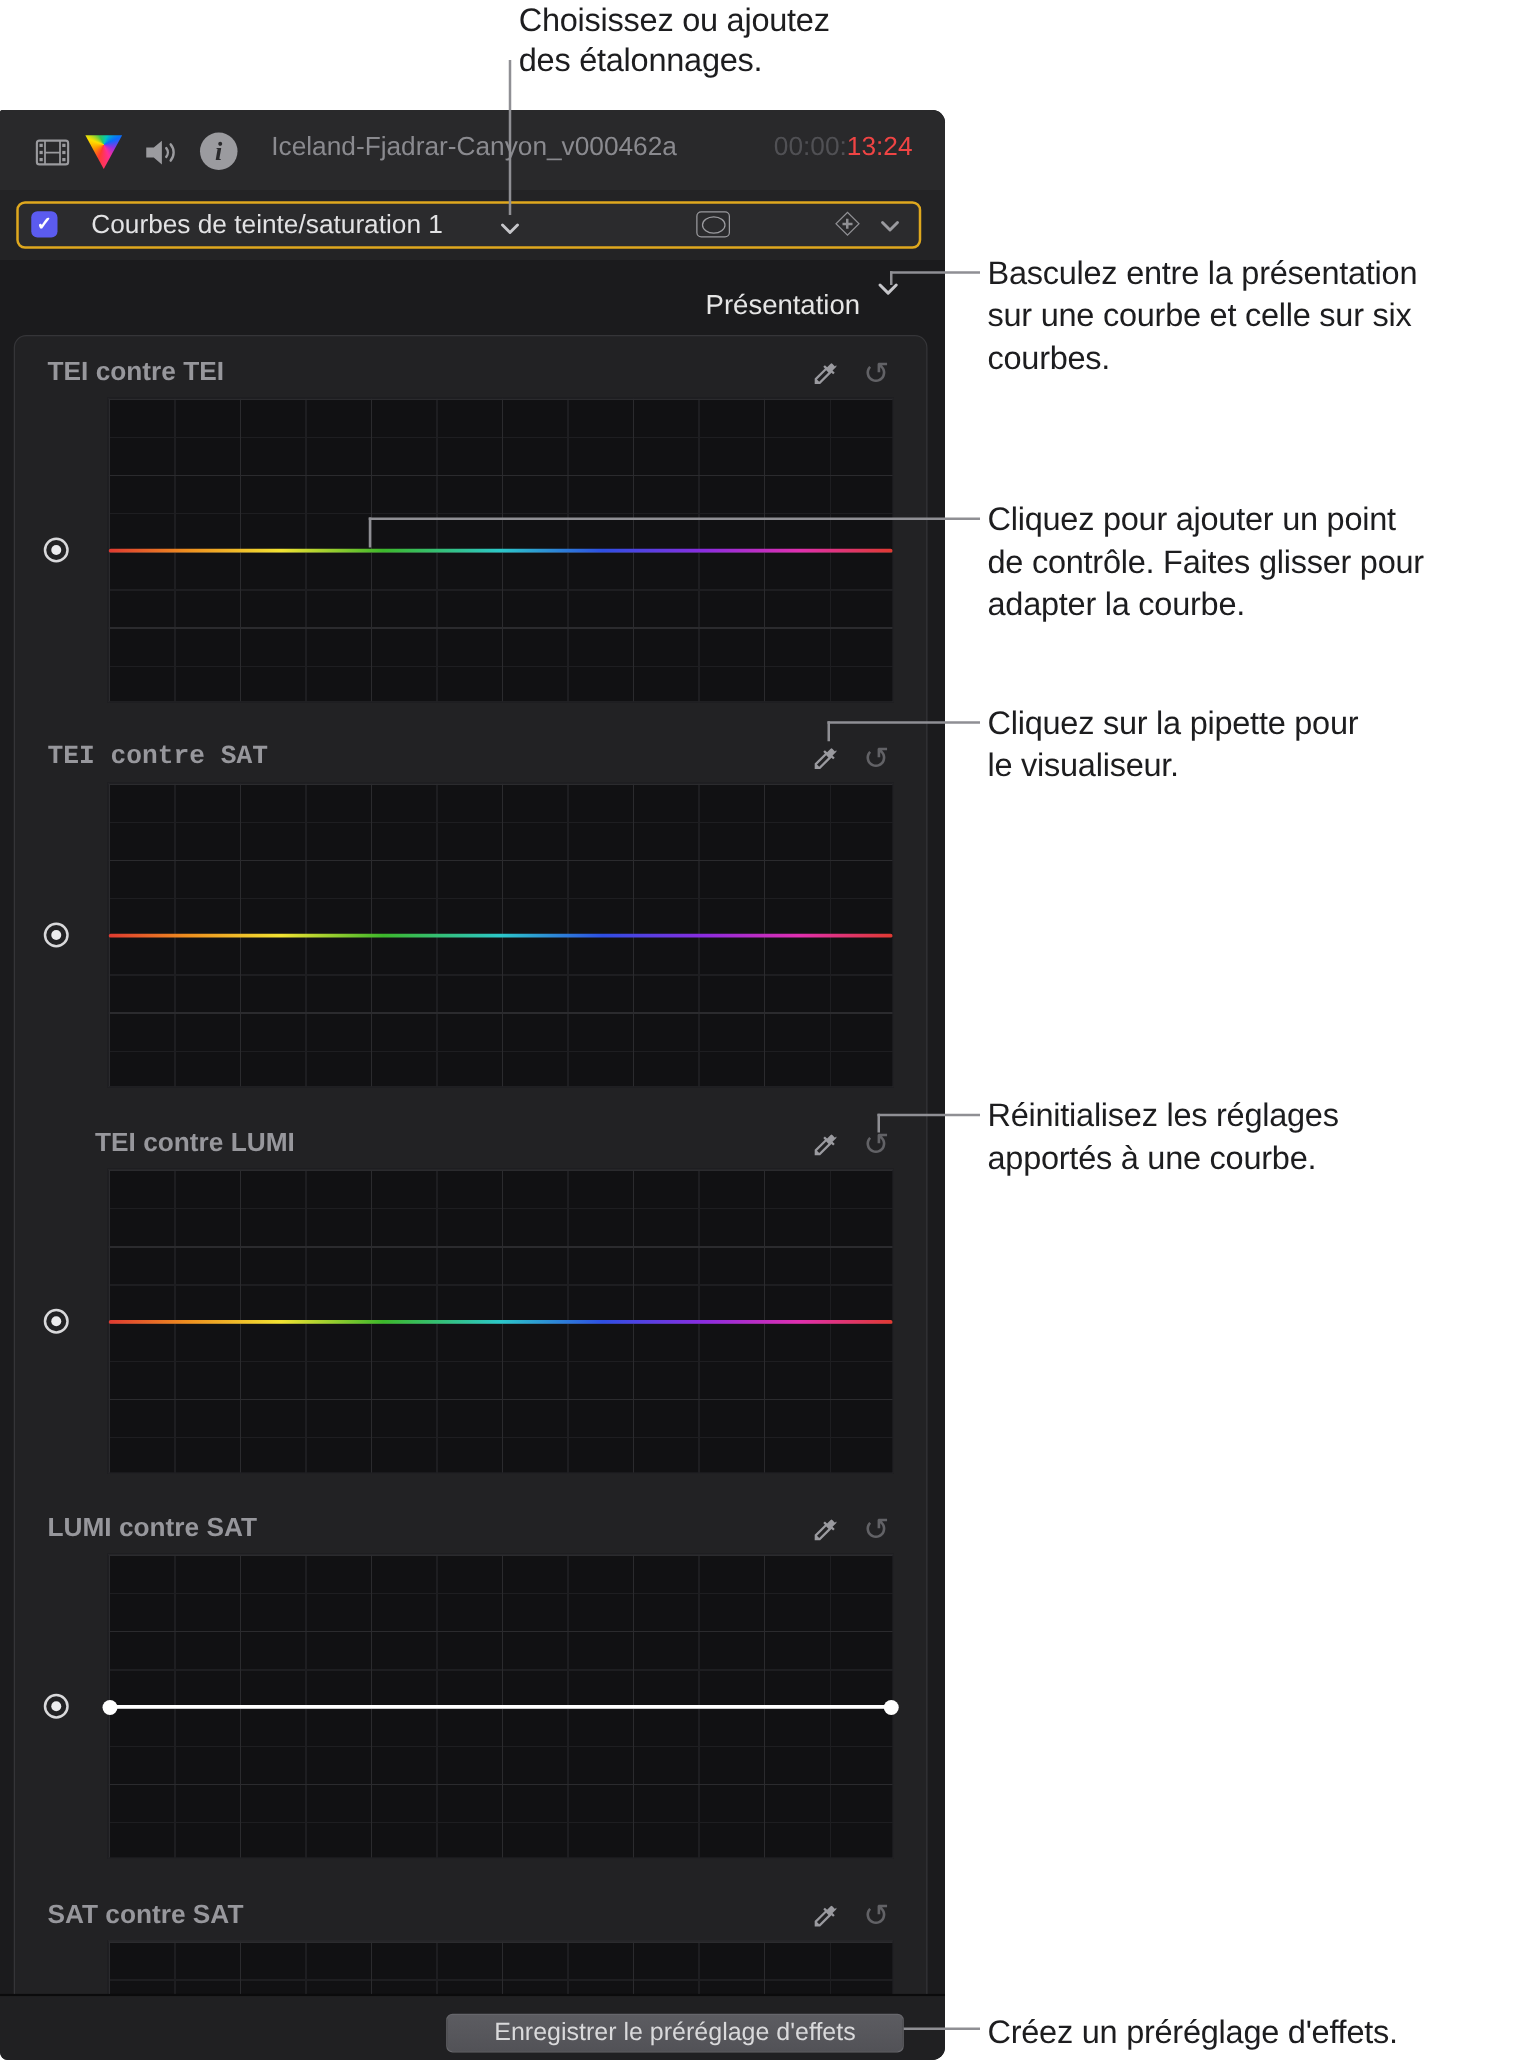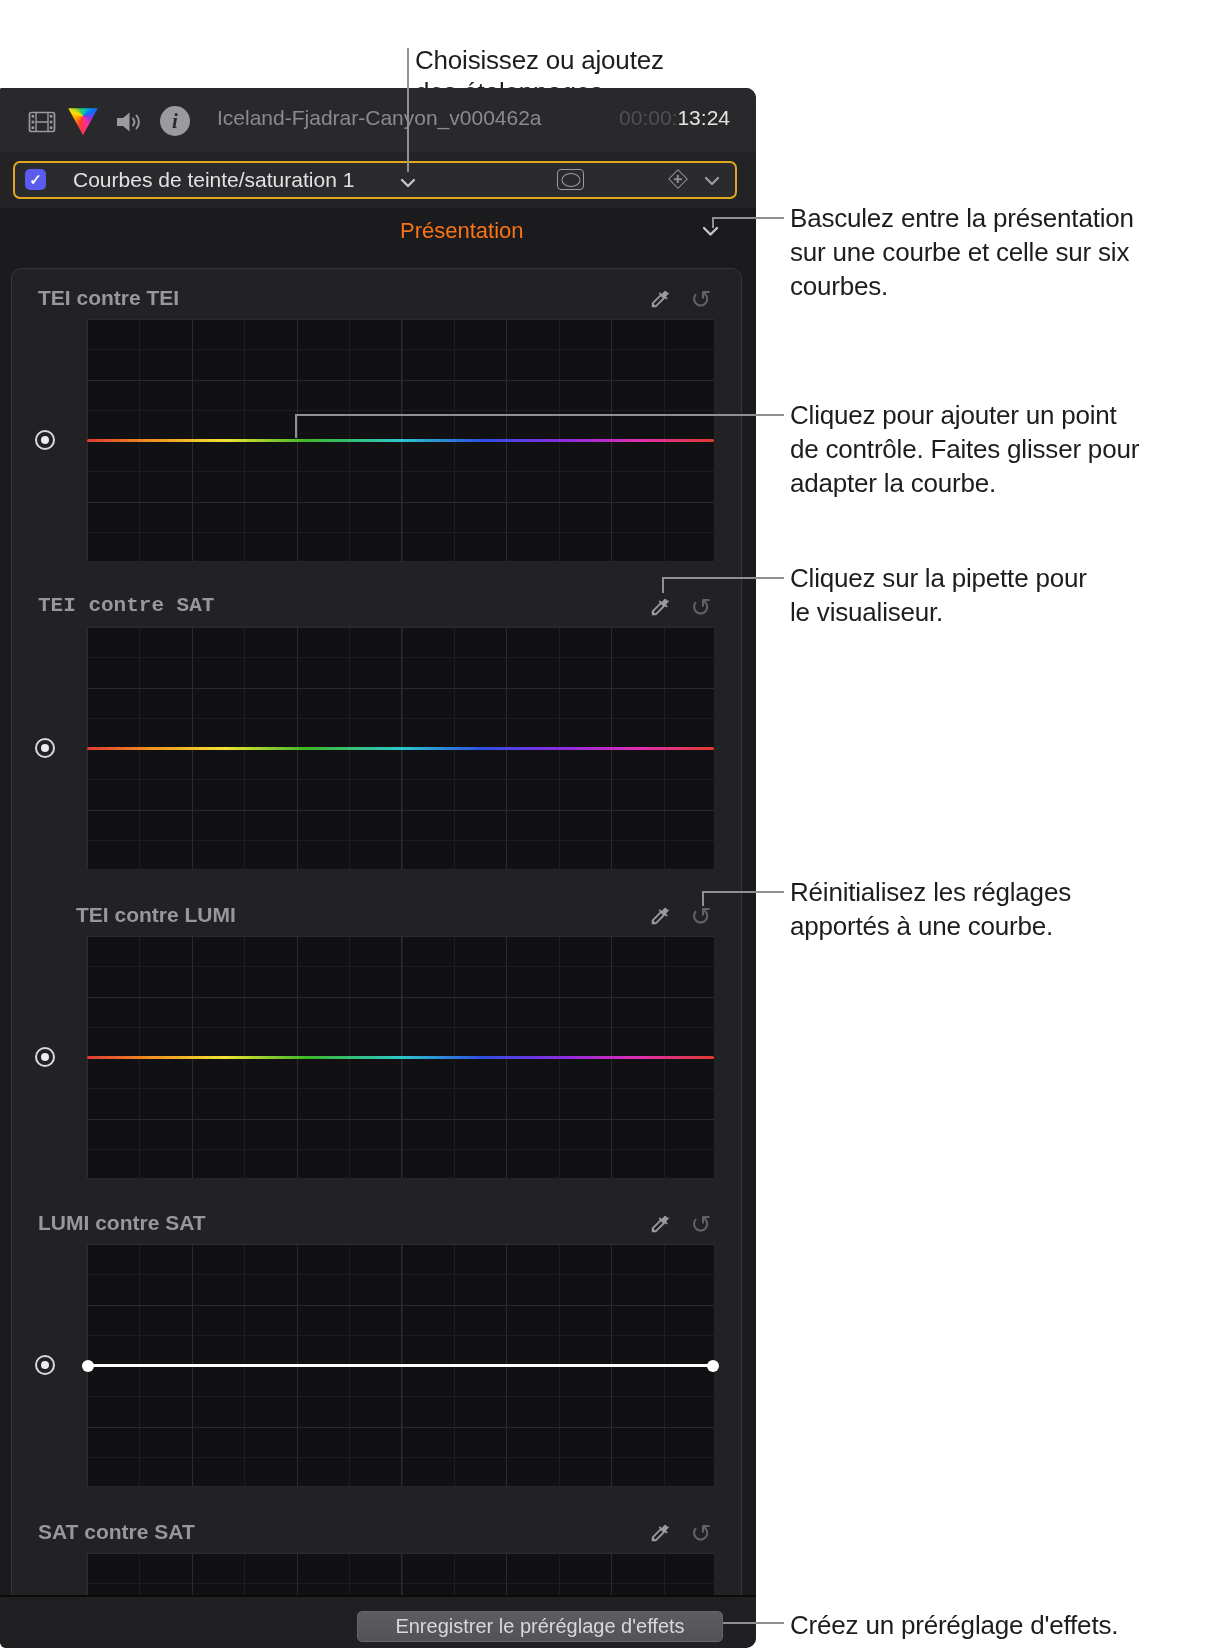--- a/index.html
+++ b/index.html
@@ -17,21 +17,21 @@
   
   #sidebar { position:absolute; left:0; top:88px; width:756px; height:1560px;
              background:#1b1b1d; border-radius:2px 10px 10px 6px; overflow:hidden; z-index:10; }
 
   .hdr-strip   { position:absolute; left:0; top:0;  width:756px; height:64px; background:#29292b; }
   .eff-strip   { position:absolute; left:0; top:64px; width:756px; height:56px; background:#232325; }
 
   .hdr-icon { position:absolute; top:20px; }
   .clipname { position:absolute; left:217px; top:18px; font-size:21px; color:#8a8a8f; }
   .timecode { position:absolute; right:26px; top:18px; font-size:21px; }
-  .tc-dim { color:#505054; } .tc-lit { color:#e5e5e5; }
+  .tc-dim { color:#505054; } .tc-lit { color:#ef4444; }
 
   
   .info-circ { position:absolute; left:160px; top:18px; width:30px; height:30px; border-radius:50%;
                background:#9b9b9f; color:#2a2a2c; text-align:center; line-height:30px;
                font-family:"Liberation Serif", serif; font-style:italic; font-weight:bold; font-size:21px; }
   
   .tri { position:absolute; left:67px; top:19px; width:32px; height:29px;
          background:conic-gradient(from 200deg at 50% 30%, #ff3b30, #ff9500, #ffe000, #34c759, #00c7be, #0a6cff, #9b30e0, #ff2d95, #ff3b30);
          clip-path:polygon(4% 4%, 96% 4%, 50% 97%); }
 
@@ -47,22 +47,22 @@
                border:1.6px solid #9b9b9f; border-radius:4px; }
   .oval-icon::after { content:""; position:absolute; left:50%; top:50%; width:17px; height:12px;
                transform:translate(-50%,-50%); border:1.6px solid #9b9b9f; border-radius:50%; }
   .diamond-icon { position:absolute; left:671px; top:84px; width:14px; height:14px;
                border:1.6px solid #8f8f93; transform:rotate(45deg); }
   .diamond-icon::before, .diamond-icon::after { content:""; position:absolute; left:50%; top:50%;
                width:8px; height:1.6px; background:#8f8f93; }
   .diamond-icon::before { transform:translate(-50%,-50%) rotate(-45deg); }
   .diamond-icon::after  { transform:translate(-50%,-50%) rotate(45deg); }
 
-  .presentation-label { position:absolute; left:400px; top:130px; width:288px; 
-               font-size:22px; color:#f97316; }
+  .presentation-label { position:absolute; left:400px; top:143px; width:288px; text-align:right;
+               font-size:22px; color:#e5e5e5; }
 
   
   .panel-container { position:absolute; left:11px; top:180px; width:731px; height:1380px;
                background:#222224; border:1px solid #353538; border-radius:10px; }
 
   .panel-title { position:absolute; left:38px; font-size:21px; font-weight:600; color:#97979c; }
   .pipette { position:absolute; left:649px; width:22px; height:22px; }
   .undo { position:absolute; left:690px; width:22px; height:22px; color:#626266; font-size:25px; line-height:22px; text-align:center; }
 
   .grid { position:absolute; left:86px; width:629px; height:244px; background-color:#111113;
@@ -87,21 +87,21 @@
                 border-top:2px solid #0b0b0c; border-radius:0 0 10px 6px; z-index:20; }
   .save-btn { position:absolute; left:357px; top:14px; width:366px; height:31px; border-radius:5px;
               background:linear-gradient(#5c5c61,#525257); border:1px solid #66666b;
               color:#d9d9db; font-size:20px; text-align:center; line-height:29px; }
 </style>
 </head>
 <body>
 
 <div id="stage">
 
-  <div class="callout small-lh" style="left:415px; top:0px;margin-top:44px;">
+  <div class="callout small-lh" style="left:415px; top:0px;">
     <div>Choisissez ou ajoutez</div>
     <div>des étalonnages.</div>
   </div>
 
   <div class="callout" style="left:790px; top:201px;">
     <div>Basculez entre la présentation</div>
     <div>sur une courbe et celle sur six</div>
     <div>courbes.</div>
   </div>
 

